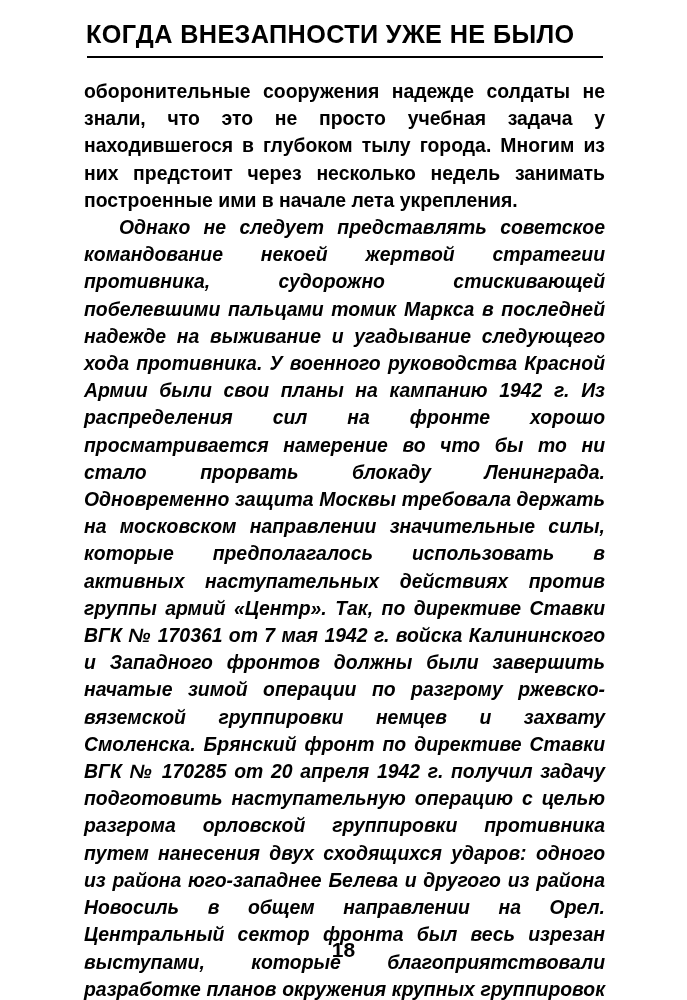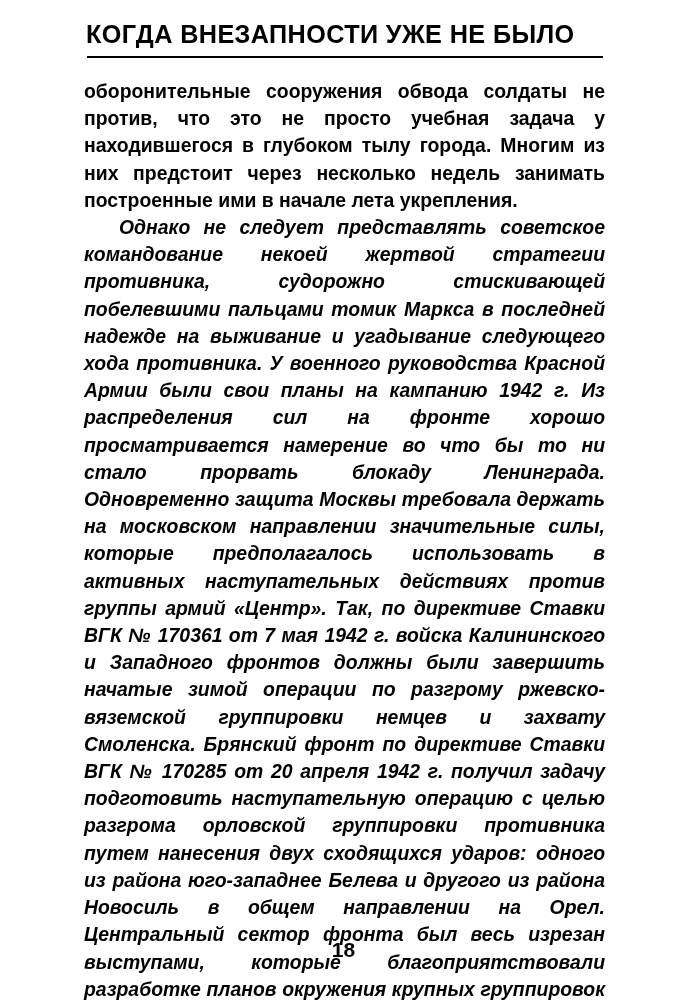--- a/index.html
+++ b/index.html
@@ -100,20 +100,20 @@
 <body>
 
 <div class="page">
 
   <div class="running-head">
     <div class="running-head-title">КОГДА ВНЕЗАПНОСТИ УЖЕ НЕ БЫЛО</div>
   </div>
   <div class="head-rule"></div>
 
   <div class="text-column">
-    <p class="para">оборонительные сооружения обвода солдаты не против, что это не просто учебная задача у находившегося в глубоком тылу города. Многим из них предстоит через несколько недель занимать построенные ими в начале лета укрепления.</p>
+    <p class="para">оборонительные сооружения надежде солдаты не знали, что это не просто учебная задача у находившегося в глубоком тылу города. Многим из них предстоит через несколько недель занимать построенные ими в начале лета укрепления.</p>
     <p class="para indent">Однако не следует представлять советское командование некоей жертвой стратегии противника, судорожно стискивающей побелевшими пальцами томик Маркса в последней надежде на выживание и угадывание следующего хода противника. У военного руководства Красной Армии были свои планы на кампанию 1942 г. Из распределения сил на фронте хорошо просматривается намерение во что бы то ни стало прорвать блокаду Ленинграда. Одновременно защита Москвы требовала держать на московском направлении значительные силы, которые предполагалось использовать в активных наступательных действиях против группы армий «Центр». Так, по директиве Ставки ВГК № 170361 от 7 мая 1942 г. войска Калининского и Западного фронтов должны были завершить начатые зимой операции по разгрому ржевско-вяземской группировки немцев и захвату Смоленска. Брянский фронт по директиве Ставки ВГК № 170285 от 20 апреля 1942 г. получил задачу подготовить наступательную операцию с целью разгрома орловской группировки противника путем нанесения двух сходящихся ударов: одного из района юго-западнее Белева и другого из района Новосиль в общем направлении на Орел. Центральный сектор фронта был весь изрезан выступами, которые благоприятствовали разработке планов окружения крупных группировок войск противника.</p>
     <p class="para indent flush-last">Несмотря на откатывавшиеся к Волге и на Кавказ армии и фронты и приказ № 227 все эти планы сокрушения немецких войск на дальних подступах к Москве претворялись в жизнь и в июле, и в августе, и даже в сентябре 1942 г. Более того, советское командование не остановилось на достигнутом. Параллельно борьбе на южном секторе фронта поздней осенью и в начале зимы</p>
   </div>
 
   <div class="folio">18</div>
 
 </div>
 
 </body></html>

